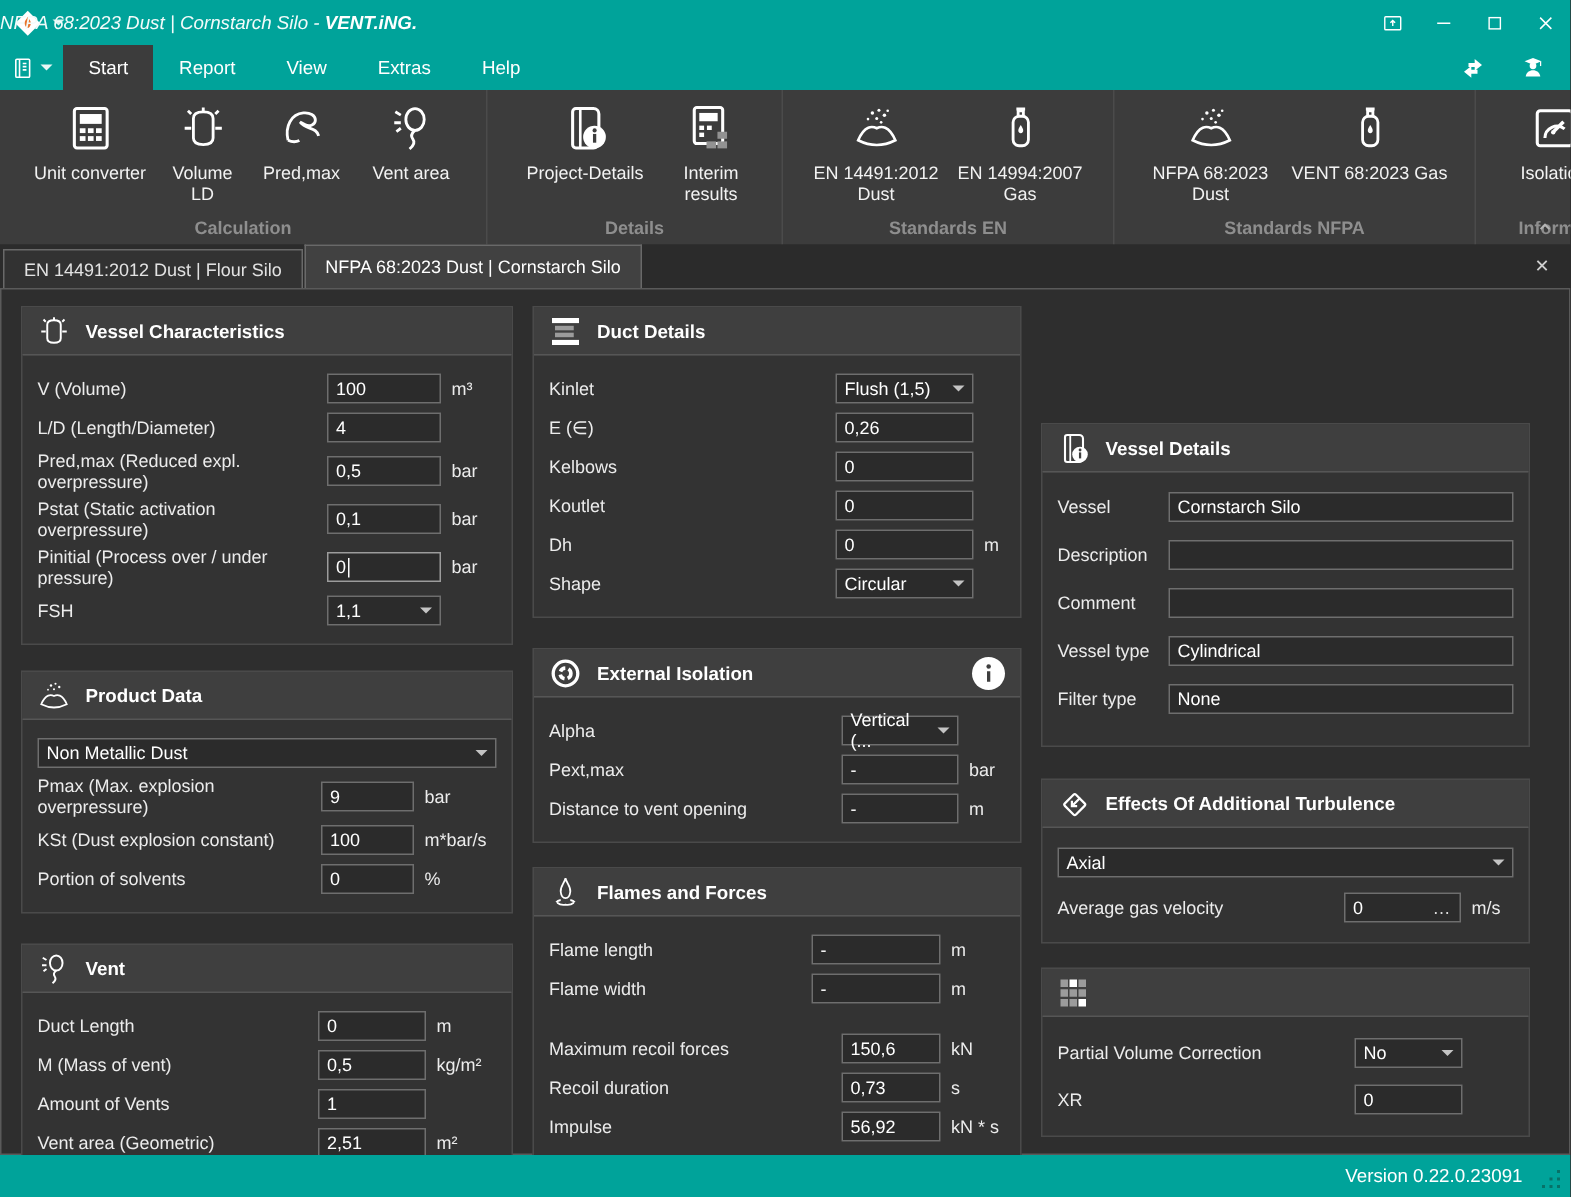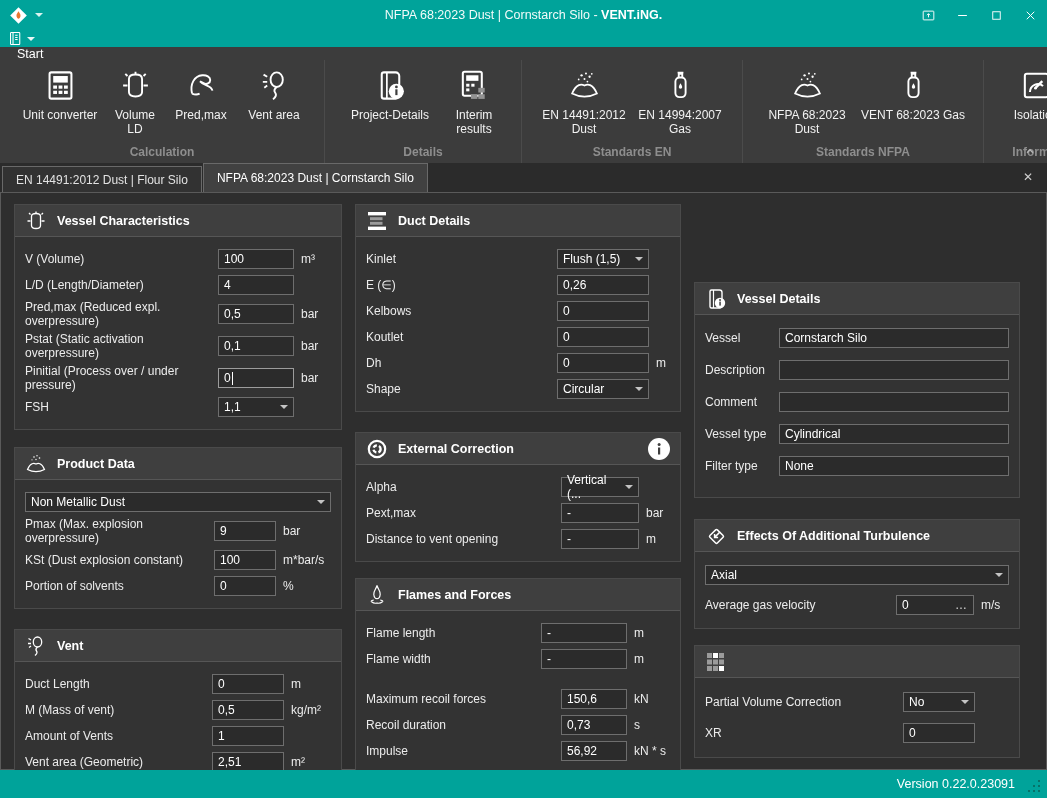--- a/index.html
+++ b/index.html
@@ -7,28 +7,28 @@
   body {
     background:#2d2d2d; color:#ececec; overflow:hidden;
     font-family:"Liberation Sans", sans-serif; font-size:12px;
   }
   svg { display:block; }
 
   
   .titlebar { height:30px; background:#00a39a; display:flex; align-items:center; position:relative; padding-left:9px; }
   .titlebar .logo { width:19px; height:19px; }
   .qat-arr { width:0;height:0;border-left:4px solid transparent;border-right:4px solid transparent;border-top:4px solid #d8f3f0; margin-left:7px; }
-  .titletext { position:absolute; left:0; right:0; text-align:center; font-size:12.5px; color:#f2fbfa; pointer-events:none; }
+  .titletext { position:absolute; left:0; right:0; text-align:left; font-size:12.5px; color:#f2fbfa; pointer-events:none;font-style:italic; }
   .titletext b { color:#ffffff; }
   .winbtns { margin-left:auto; display:flex; z-index:1; }
   .winbtn { width:34px; height:30px; display:flex; align-items:center; justify-content:center; }
   .winbtn svg { width:15px; height:15px; }
 
   
-  .menubar { height:30px; background:#00a39a; display:flex; align-items:stretch;flex-direction:column; }
+  .menubar { height:30px; background:#00a39a; display:flex; align-items:stretch; }
   .filebtn { width:42px; display:flex; align-items:center; justify-content:center; gap:3px; }
   .filebtn svg { width:17px; height:17px; }
   .filebtn .arr { border-top-color:#e8f7f5; }
   .mitem { padding:0 17px; display:flex; align-items:center; font-size:12.5px; color:#ffffff; }
   .mitem.active { background:#3c3c3c; }
   .mright { margin-left:auto; display:flex; align-items:center; gap:22px; padding-right:16px; }
   .mright svg { width:18px; height:18px; }
 
   
   .ribbon { height:103px; background:#3c3c3c; display:flex; position:relative; }
@@ -494,21 +494,21 @@
         </div>
       </div>
     </div>
 
     <div class="panel mb16">
       <div class="phead">
         <svg viewBox="0 0 24 24" fill="none" stroke="#fff">
           <circle cx="12" cy="12" r="8.2" stroke-width="2.2"></circle>
             <circle cx="12" cy="12" r="3.6" stroke-width="2.4" stroke-dasharray="4 2.2"></circle>
         </svg>
-        <span class="ptitle">External Correction</span>
+        <span class="ptitle">External Isolation</span>
         <svg class="info-badge" viewBox="0 0 24 24">
           <circle cx="12" cy="12" r="11" fill="#fff"></circle>
             <rect x="11" y="10.5" width="2.2" height="7" fill="#3f3f3f"></rect>
             <circle cx="12.1" cy="7.4" r="1.5" fill="#3f3f3f"></circle>
         </svg>
       </div>
       <div class="pbody">
         <div class="row">
           <span class="lbl">Alpha</span>
           <div class="fld dd w78">

